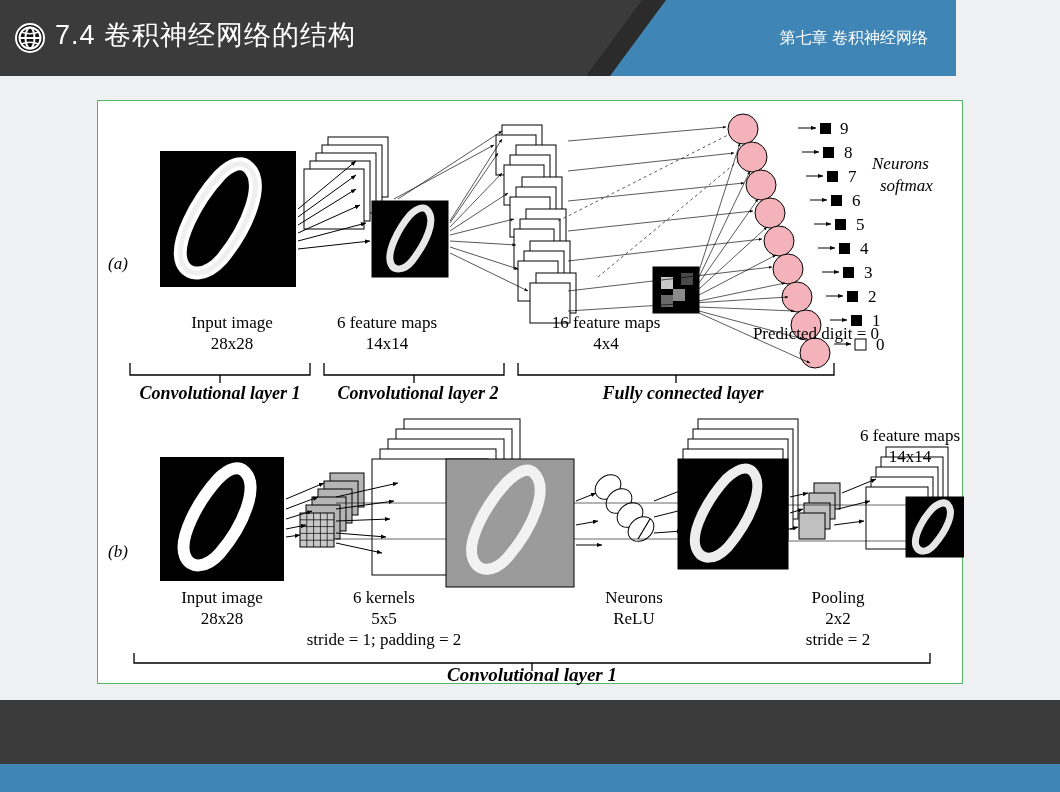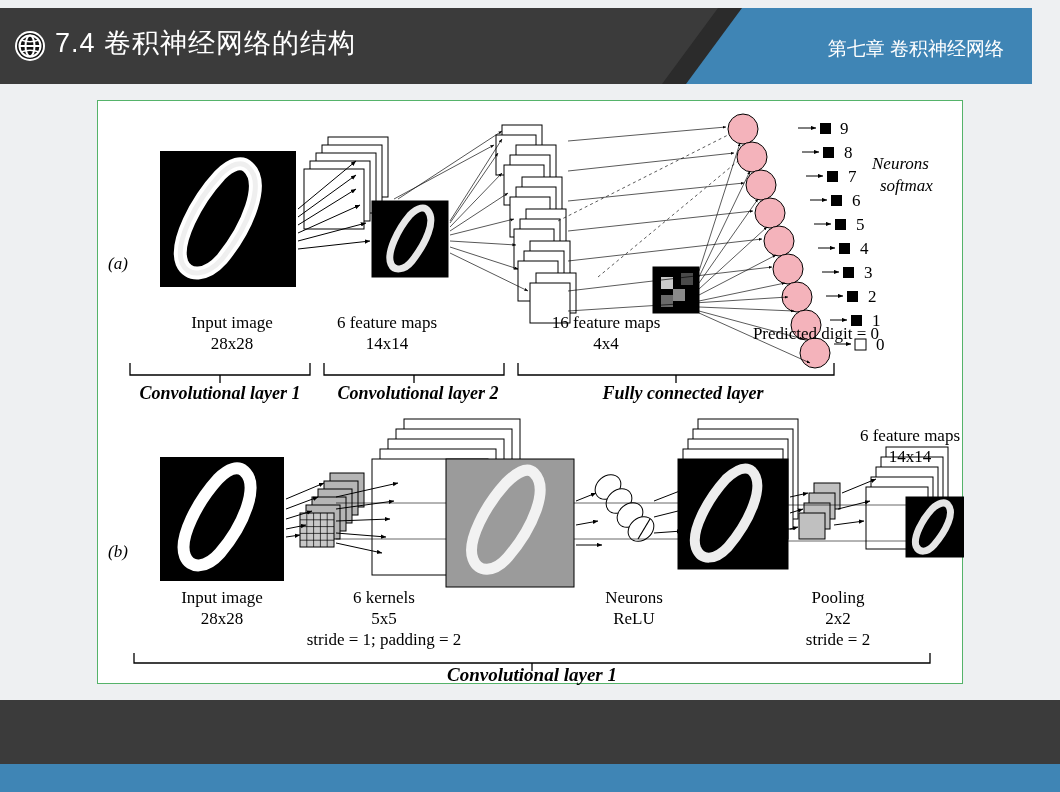--- a/index.html
+++ b/index.html
@@ -11,22 +11,22 @@
     height: 792px;
     background: #eef0f2;
     font-family: "Liberation Sans", sans-serif;
     overflow: hidden;
     position: relative;
   }
 
   
   .header {
     position: absolute;
-    left: 0; top: 8px;
-    width: 1032px; height: 76px;
+    left: 0; top: 0;
+    width: 956px; height: 76px;
     background: #3b3b3b;
     overflow: hidden;
   }
   .header-right {
     position: absolute;
     right: 0; top: 0;
     width: 360px; height: 76px;
     background: #3f85b5;
     clip-path: polygon(60px 0, 360px 0, 360px 76px, 0 76px);
   }
@@ -46,21 +46,21 @@
     white-space: nowrap;
   }
   .globe-icon {
     position: absolute;
     left: 14px; top: 22px;
     width: 32px; height: 32px;
   }
   .chapter-label {
     position: absolute;
     right: 28px; top: 28px;
-    font-size: 19px;
+    font-size: 16px;
     color: #ffffff;
     white-space: nowrap;
   }
 
   
   .footer-dark {
     position: absolute;
     left: 0; bottom: 28px;
     width: 1060px; height: 64px;
     background: #3b3b3b;

